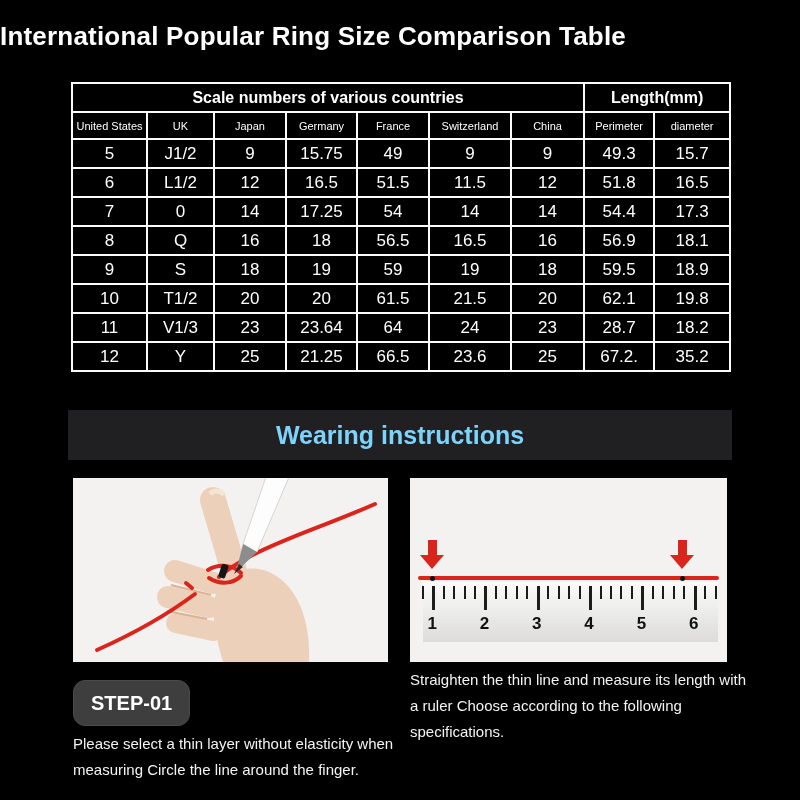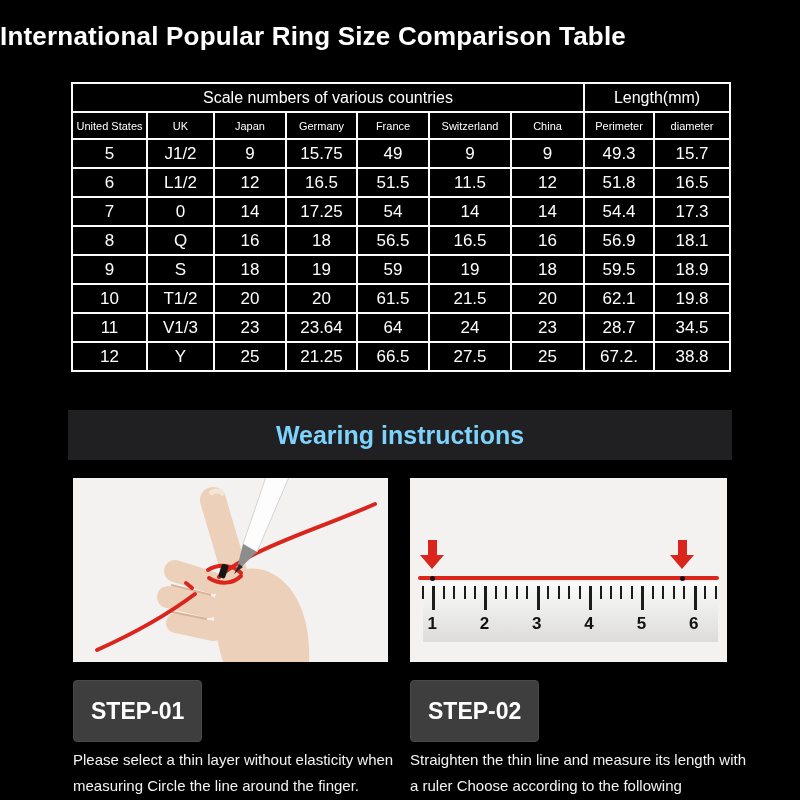--- a/index.html
+++ b/index.html
@@ -8,39 +8,39 @@
 
   
   .title{position:absolute;top:4px;left:0;width:100%;
     font-size:26px;font-weight:bold;letter-spacing:.2px;color:#fff;}
 
   
   .table-wrap{position:absolute;left:71px;top:82px;width:658px;}
   table.ring{border-collapse:collapse;width:100%;table-layout:fixed;background:#000;}
   table.ring th,table.ring td{border:2px solid #fcfcfc;color:#fff;text-align:center;
     vertical-align:middle;padding:0;overflow:hidden;white-space:nowrap;}
-  tr.group-row th{height:27px;font-size:16px;font-weight:normal;}
+  tr.group-row th{height:27px;font-size:16px;font-weight:bold;}
   tr.cols-row th{height:25px;font-size:11px;font-weight:normal;border-radius:12px;}
   tbody td{height:27px;font-size:17px;font-weight:normal;}
   col.c1{width:75px}col.c2{width:67px}col.c3{width:72px}col.c4{width:71px}col.c5{width:72px}
   col.c6{width:82px}col.c7{width:73px}col.c8{width:70px}col.c9{width:76px}
 
   
   .banner{position:absolute;left:68px;top:410px;width:664px;height:50px;background:var(--banner-bg,#202023);
     display:flex;align-items:center;justify-content:center;}
   .banner span{font-size:25px;font-weight:bold;color:#7dd3fc;}
 
   
   .step-col{position:absolute;top:478px;}
   .step-col.left{left:73px;width:315px;}
   .step-col.right{left:410px;width:317px;}
   .panel{width:100%;height:184px;background:var(--panel-bg,#f3f2f0);position:relative;overflow:hidden;}
-  .badge{display:inline-block;margin-top:18px;height:28px;line-height:28px;padding:16px 17px;
-    background:var(--badge-bg,#3e3e3e);border:1px solid #4a4a4a;border-radius:4px;
-    font-size:23px;font-weight:bold;color:#fff;}
+  .badge{display:inline-block;margin-top:18px;height:28px;line-height:28px;padding:8px 17px;
+    background:var(--badge-bg,#3e3e3e);border:1px solid #4a4a4a;border-radius:12px;
+    font-size:20px;font-weight:bold;color:#fff;}
   .caption{margin-top:5px;width:338px;font-size:15px;line-height:26px;color:#f3f3f3;}
 
   
   .red-line{position:absolute;left:2.5%;right:2.5%;top:98px;height:4px;border-radius:2px;
     background:var(--accent-red,#da251d);}
   .dot{position:absolute;width:5px;height:5px;border-radius:50%;background:#111;top:98px;margin-left:-2px;z-index:2;}
   .down-arrow{position:absolute;top:62px;width:26px;margin-left:-13px;display:flex;
     flex-direction:column;align-items:center;z-index:2;}
   .down-arrow .shaft{width:9px;height:15px;background:var(--accent-red,#da251d);}
   .down-arrow .head{width:0;height:0;border-left:12px solid transparent;border-right:12px solid transparent;
@@ -159,32 +159,32 @@
           </tr>
           <tr>
             <td>11</td>
             <td>V1/3</td>
             <td>23</td>
             <td>23.64</td>
             <td>64</td>
             <td>24</td>
             <td>23</td>
             <td>28.7</td>
-            <td>34.5</td>
+            <td>18.2</td>
           </tr>
           <tr>
             <td>12</td>
             <td>Y</td>
             <td>25</td>
             <td>21.25</td>
             <td>66.5</td>
-            <td>27.5</td>
+            <td>23.6</td>
             <td>25</td>
             <td>67.2.</td>
-            <td>38.8</td>
+            <td>35.2</td>
           </tr>
         </tbody>
     </table>
   </div>
 
   <div class="banner">
     <span>Wearing instructions</span>
   </div>
 
   <div class="step-col left">
@@ -263,17 +263,16 @@
           <div class="shaft"></div>
           <div class="head"></div>
         </div>
         <div class="dot" style="left: 7%;"></div>
         <div class="down-arrow" style="left: 85.87%;">
           <div class="shaft"></div>
           <div class="head"></div>
         </div>
         <div class="dot" style="left: 85.87%;"></div>
       </div>
-    <div class="badge">STEP-02</div>
     <div class="caption">Straighten the thin line and measure its length with a ruler Choose according to the following specifications.</div>
   </div>
 
 </div>
 
 </body></html>

